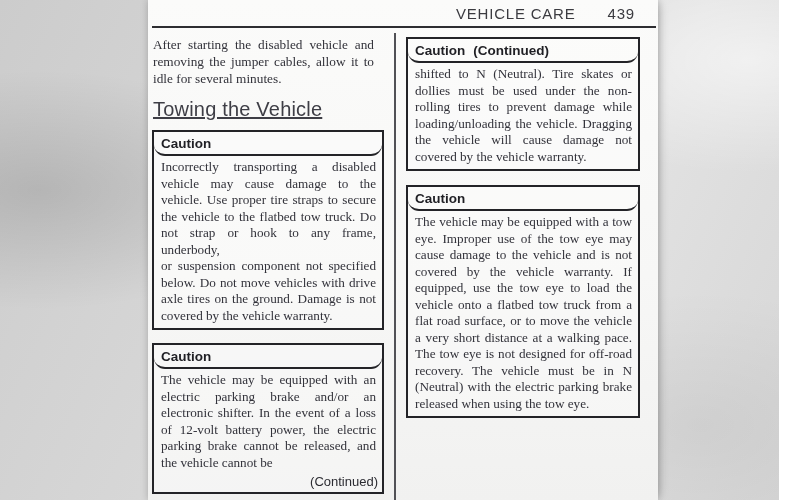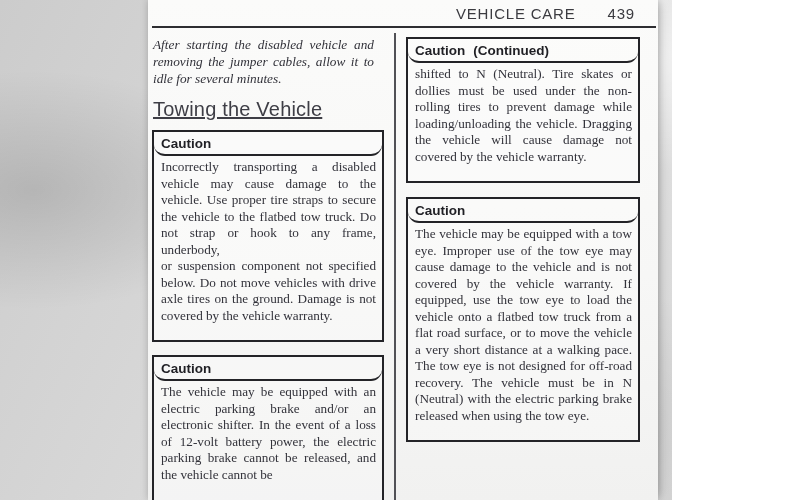--- a/index.html
+++ b/index.html
@@ -1,20 +1,20 @@
 <!DOCTYPE html>
 <html><head>
 <meta charset="utf-8">
 <style>
   * { margin:0; padding:0; box-sizing:border-box; }
   html,body { width:800px; height:500px; overflow:hidden; }
   body { font-family:"Liberation Serif", serif; }
 
   .photo-bg {
-    position:absolute; inset:0; width:672px; height:500px;
+    position:absolute; inset:0; width:779px; height:500px;
     background:
       radial-gradient(55% 40% at 5% 38%, rgba(0,0,0,0.13), rgba(0,0,0,0) 60%),
       radial-gradient(45% 35% at 96% 12%, rgba(255,255,255,0.55), rgba(255,255,255,0) 65%),
       radial-gradient(50% 45% at 90% 85%, rgba(0,0,0,0.05), rgba(0,0,0,0) 60%),
       linear-gradient(115deg, #cccccc 0%, #d8d8d8 40%, #e2e2e2 70%, #d6d6d6 100%);
   }
 
   .page {
     position:absolute; left:148px; top:0; width:510px; height:500px;
     background:linear-gradient(180deg, #fbfbfa 0%, #f7f7f6 55%, #f1f1f0 100%);
@@ -35,21 +35,21 @@
     position:absolute; left:246px; top:33px; bottom:0; width:1.5px;
     background:#515156;
   }
 
   .col { position:absolute; top:29px; color:#32323a; }
   .col-left  { left:4px;  width:241px; }
   .col-right { left:258px; width:236px; }
 
   .intro {
     margin:8px 19px 0 1px;
-    font-size:13.3px; line-height:16.8px; text-align:justify;font-style:italic;
+    font-size:13.3px; line-height:16.8px; text-align:justify;
   }
 
   .section-heading {
     font-family:"Liberation Sans", sans-serif;
     font-weight:400; font-size:20px; letter-spacing:0.2px; color:#3e3e46;
     margin:11px 0 9px 1px;
     text-decoration:underline;
   }
 
   .caution-box {
@@ -61,21 +61,21 @@
     border-bottom:2px solid #232327;
     font-family:"Liberation Sans", sans-serif;
     font-weight:bold; font-size:13.5px; color:#1f1f24;
     padding:4px 6px 3px 7px;
     border-radius:11px;
   }
   .caution-title .title-suffix { margin-left:8px; }
 
   .caution-body {
     font-size:13.2px; line-height:16.5px; text-align:justify;
-    padding:3px 6px 16px 7px; white-space:pre-line;font-family:Liberation Serif, serif;
+    padding:3px 6px 4px 7px; white-space:pre-line;font-family:Liberation Serif, serif;
   }
 
   .continued-marker {
     font-family:"Liberation Sans", sans-serif;
     font-size:13px; color:#2c2c32; text-align:right;
     padding:0 4px 3px 0; line-height:14px;
   }
 
   .box-gap-left  { height:13px; }
   .box-gap-right { height:14px; }

